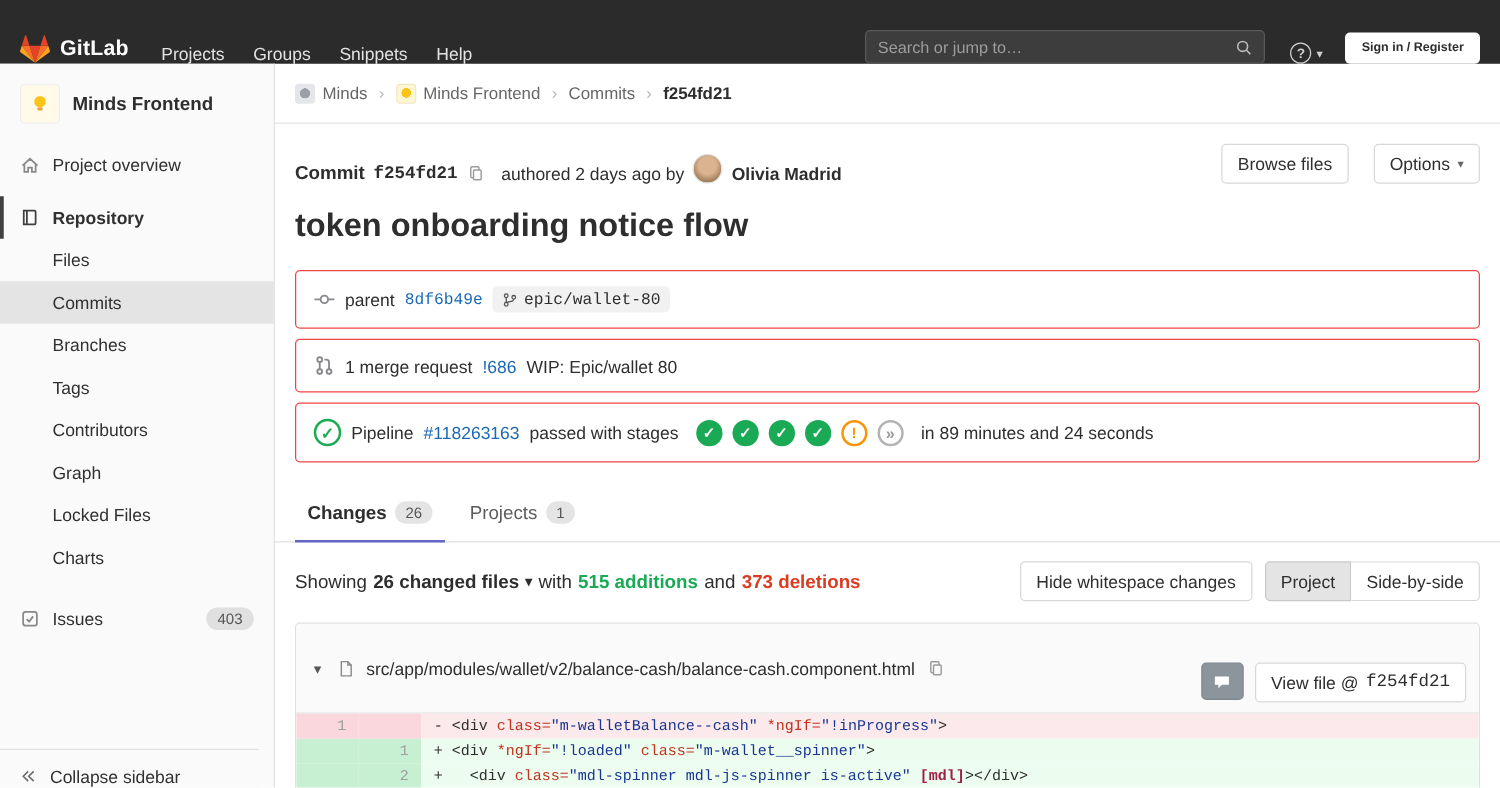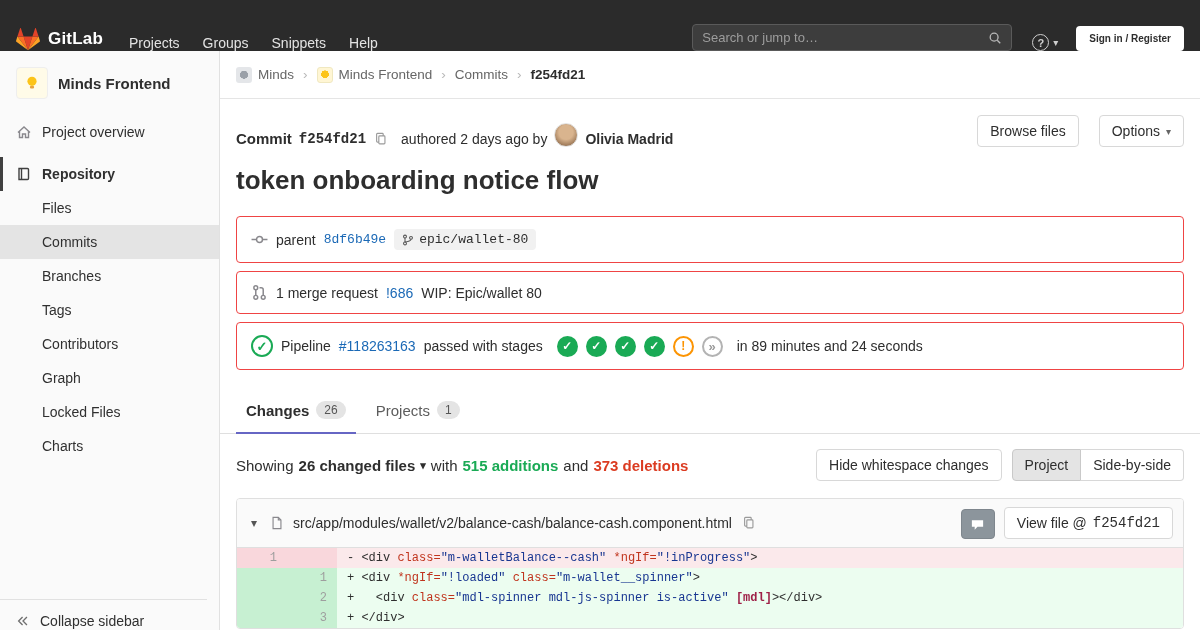--- a/index.html
+++ b/index.html
@@ -162,21 +162,21 @@
   .seg .btn:last-child { border-radius: 0 4px 4px 0; border-left: 0; }
   .seg .btn.on { background: #e4e4e4; border-color: #c9c9c9; }
 
   .diff-card { margin: 2px 16px 0 16px; border: 1px solid #dfdfdf; border-radius: 4px; overflow: hidden; }
   .diff-head {
     display: flex; align-items: center; gap: 9px; padding: 8px 10px;
     background: #fafafa; border-bottom: 1px solid #dfdfdf;
   }
   .collapse-caret { font-size: 12px; color: #555; cursor: pointer; padding: 0 4px; }
   .file-path { font-weight: 400; font-size: 14px; color: #2e2e2e; }
-  .diff-head-actions { margin-left: auto; display: flex; gap: 9px; align-items: flex-end; }
+  .diff-head-actions { margin-left: auto; display: flex; gap: 9px; align-items: flex-start; margin-top: 23px; }
   .comment-btn {
     background: #8c959c; border: 1px solid #7e868d; border-radius: 4px;
     width: 34px; height: 30px; display: grid; place-items: center; cursor: pointer;
   }
 
   .diff-lines { background: #fff; }
   .diff-row {
     display: flex; line-height: 20px; height: 20px;
     font-family: "Liberation Mono", "DejaVu Sans Mono", monospace; font-size: 12px;
   }
@@ -270,20 +270,30 @@
         <div class="sub-item">Files</div>
         <div class="sub-item active">Commits</div>
         <div class="sub-item">Branches</div>
         <div class="sub-item">Tags</div>
         <div class="sub-item">Contributors</div>
         <div class="sub-item">Graph</div>
         <div class="sub-item">Locked Files</div>
         <div class="sub-item">Charts</div>
       </div>
 
+    <div class="nav-item issues">
+      <span class="ic">
+        <svg width="16" height="16" viewBox="0 0 16 16">
+          <rect x="2.5" y="2.5" width="11" height="11" rx="2" fill="none" stroke="#89888d" stroke-width="1.4"></rect>
+          <path d="M5.3 8.3l2 2 3.2-4.2" fill="none" stroke="#89888d" stroke-width="1.4"></path>
+        </svg>
+      </span>
+      <span>Issues</span>
+      <span class="count-badge">403</span>
+    </div>
 
     <div class="collapse-bar">
       <span style="display:grid;place-items:center;">
         <svg width="14" height="14" viewBox="0 0 16 16">
           <path d="M7.5 3.5 3 8l4.5 4.5M12.5 3.5 8 8l4.5 4.5" fill="none" stroke="#6e6e6e" stroke-width="1.5"></path>
         </svg>
       </span>
       <span>Collapse sidebar</span>
     </div>
   </aside>

